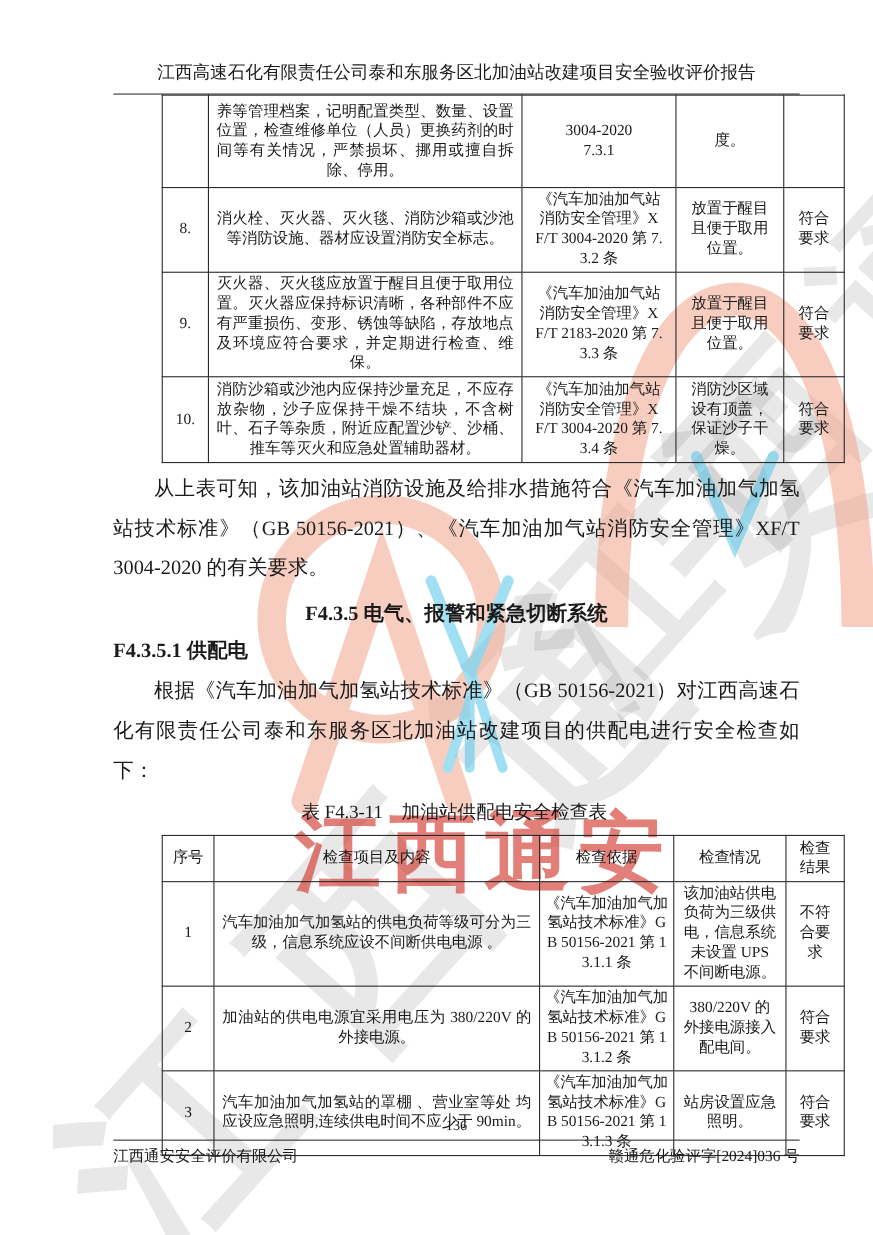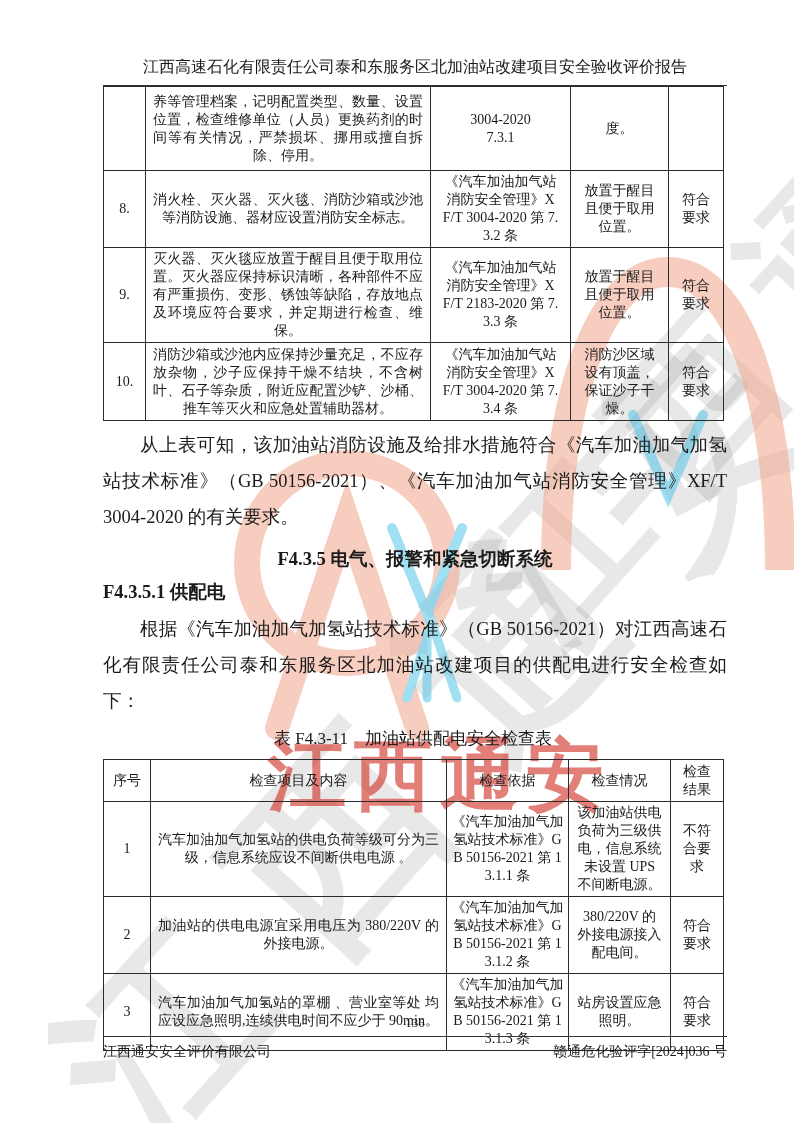--- a/index.html
+++ b/index.html
@@ -33,21 +33,21 @@
     color:rgba(210,48,38,0.62);
     white-space:nowrap;
   }
   .wm-logo{position:absolute;opacity:0.55;}
   .wm-logo1{left:232px;top:398px;}
   .wm-logo2{left:538px;top:250px;}
   
   .content{position:relative;z-index:1;}
   .hdr{border-bottom:1.5px solid #333;padding-bottom:7px;}
   .hdr-title{text-align:center;font-size:16px;line-height:22px;}
-  table{border-collapse:collapse;table-layout:fixed;width:620px;background:transparent;}
+  table{border-collapse:collapse;table-layout:fixed;width:620px;background:transparent;margin-left:44px;}
   td,th{border:1.2px solid #2b2b2b;font-size:14px;line-height:18px;
         text-align:center;vertical-align:middle;padding:2px 7px;
         font-weight:normal;word-break:break-all;box-sizing:border-box;}
   td.cnt{text-align:justify;text-align-last:center;}
   td.basis{padding:2px 10px;}
   .t2 td.basis{padding:2px 4px;}
   td.pre{white-space:pre-line;}
   .t1 tr:nth-child(1){height:84px;}
   .t1 tr:nth-child(2){height:73px;}
   .t1 tr:nth-child(3){height:87px;}

